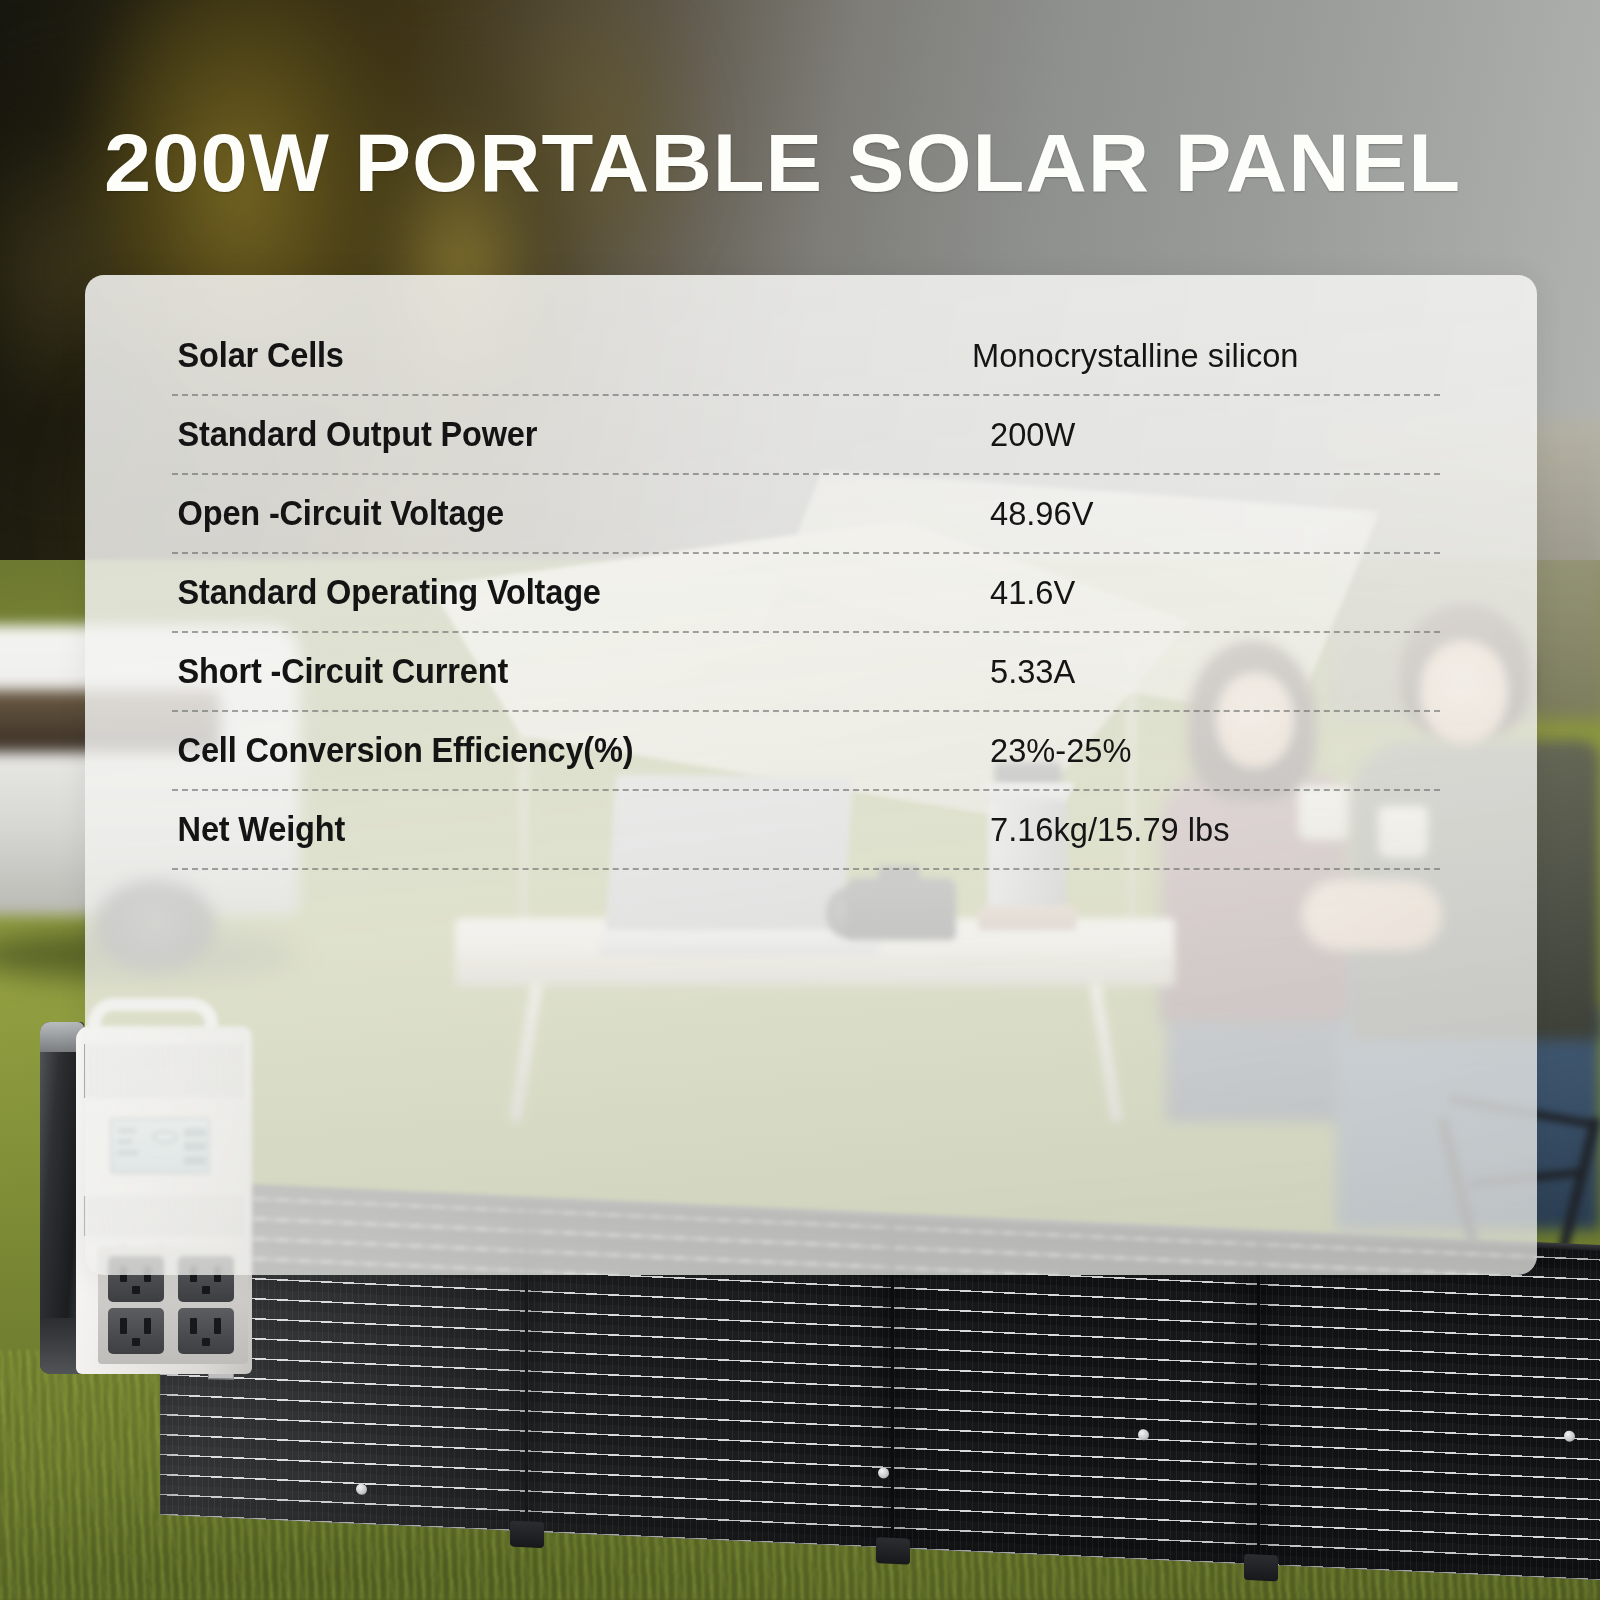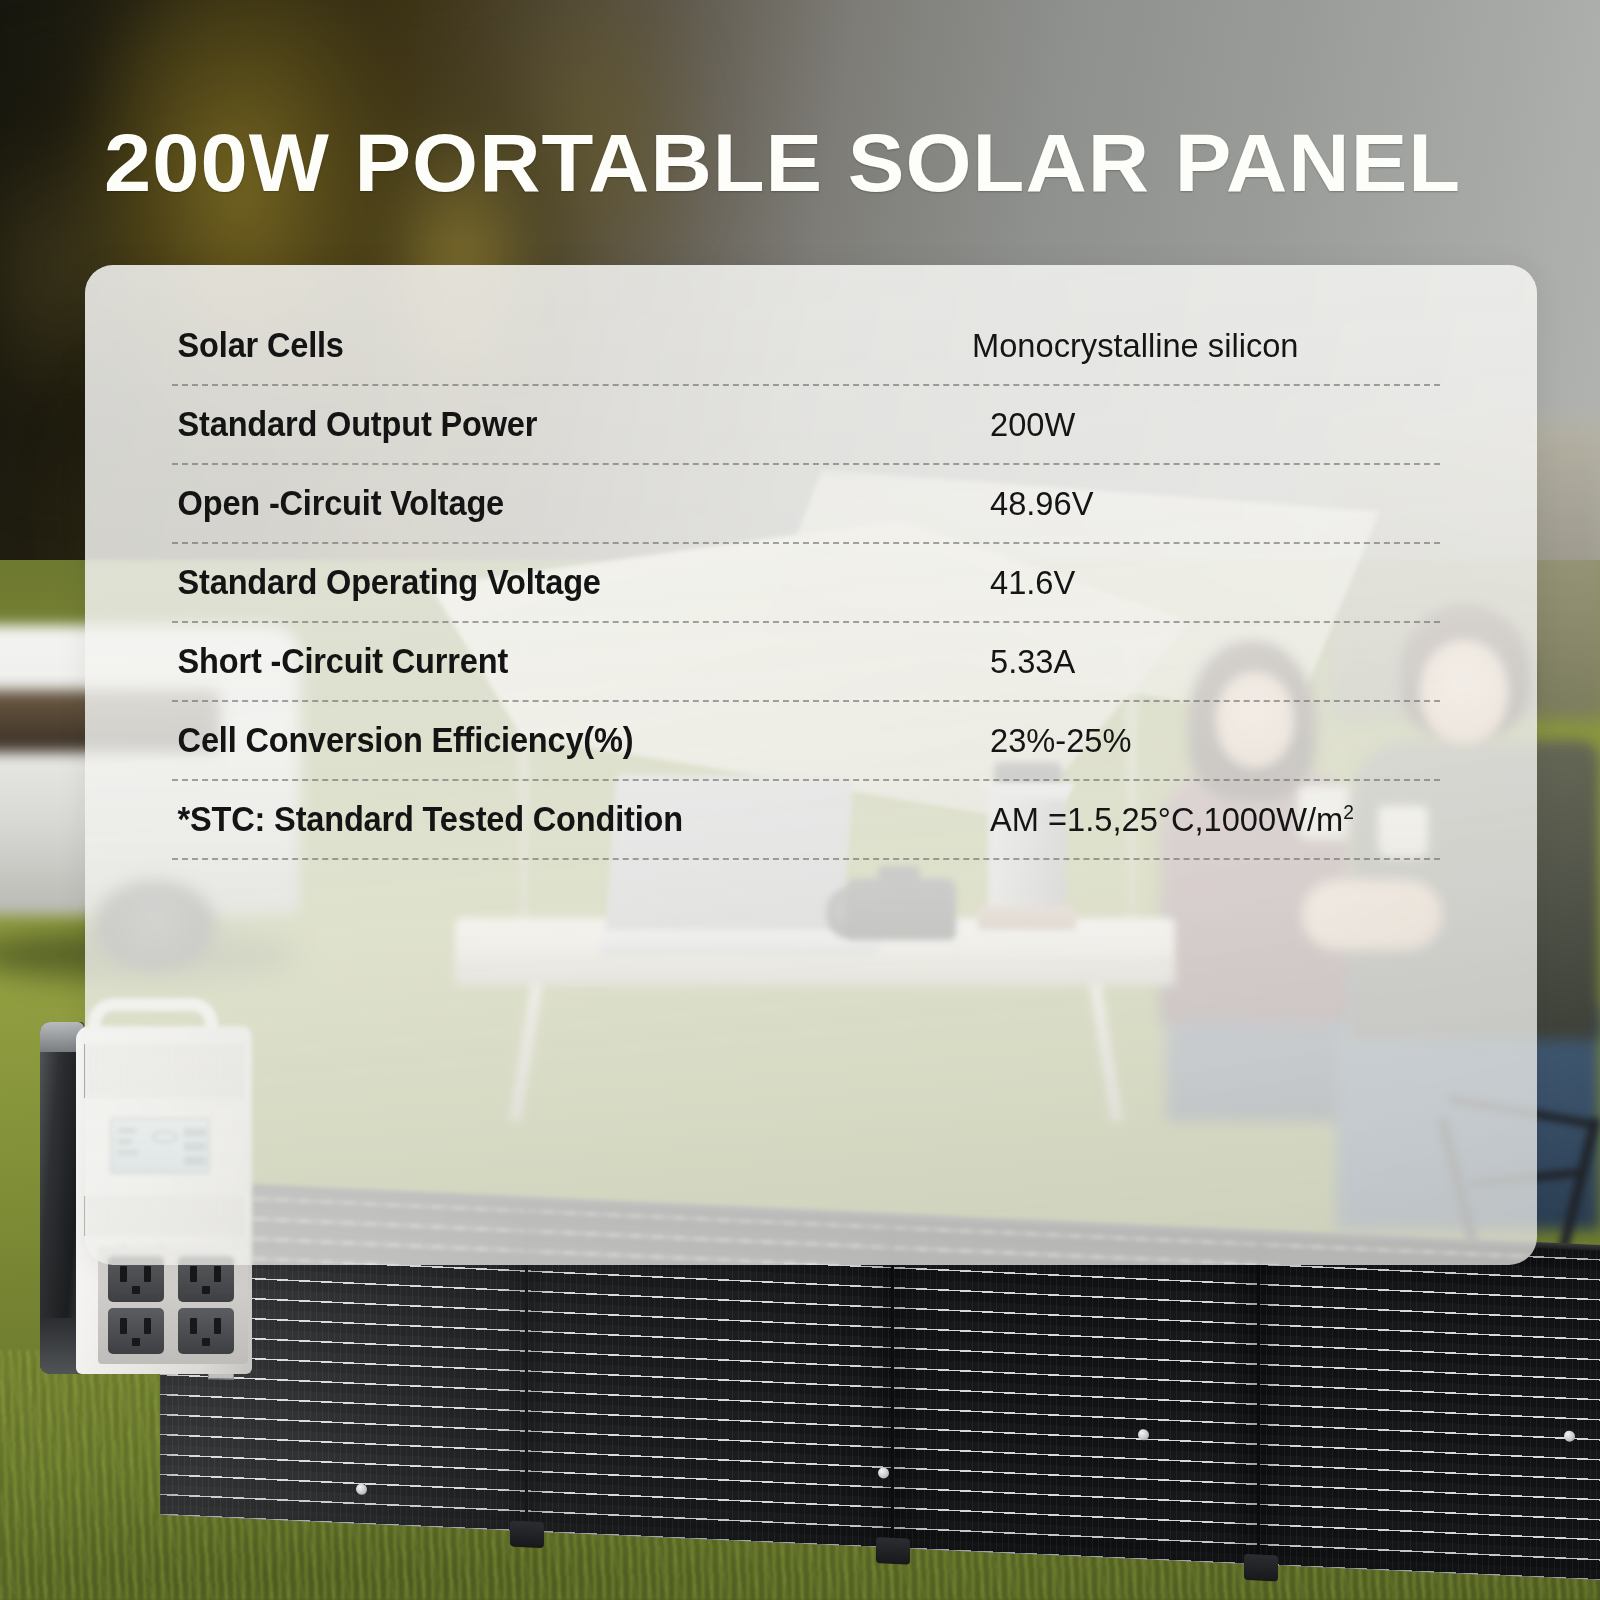--- a/index.html
+++ b/index.html
@@ -385,28 +385,28 @@
     background: linear-gradient(180deg,#5b5d60,#3d3f42);
     border-radius: 5px;
   }
   .ps-sock b {
     position: absolute; background: #17181a; border-radius: 1px; display:block;
   }
 
   
   .spec-card {
     position: absolute;
-    left: 85px; top: 265px;
+    left: 85px; top: 275px;
     width: 1452px; height: 1000px;
     background: linear-gradient(175deg,
         rgba(247,247,245,.86) 0%,
         rgba(243,243,241,.84) 30%,
         rgba(241,241,238,.80) 62%,
         rgba(238,238,235,.74) 100%);
-    border-radius: 28px;
+    border-radius: 19px;
     backdrop-filter: blur(2px);
     box-shadow: 0 2px 30px rgba(0,0,0,.07);
     overflow: hidden;
   }
 
   .spec-table {
     position: absolute;
     left: 87px; top: 40px;
     width: 1268px;
   }
@@ -623,20 +623,20 @@
           <div class="spec-label">Short -Circuit Current</div>
           <div class="spec-value">5.33A</div>
         </div>
         <div class="spec-row">
           <div class="rule"></div>
           <div class="spec-label">Cell Conversion Efficiency(%)</div>
           <div class="spec-value">23%-25%</div>
         </div>
         <div class="spec-row">
           <div class="rule"></div>
-          <div class="spec-label">*STC: Standard Tested Condition</div>
-          <div class="spec-value">AM =1.5,25°C,1000W/m<sup>2</sup></div>
+          <div class="spec-label">Net Weight</div>
+          <div class="spec-value">7.16kg/15.79 lbs</div>
         </div>
         <div style="position: relative; height: 0px; border-top: 2.5px dashed rgba(108, 110, 108, 0.62);"></div>
       </div>
   </div>
 
 </div>
 
 </body></html>

